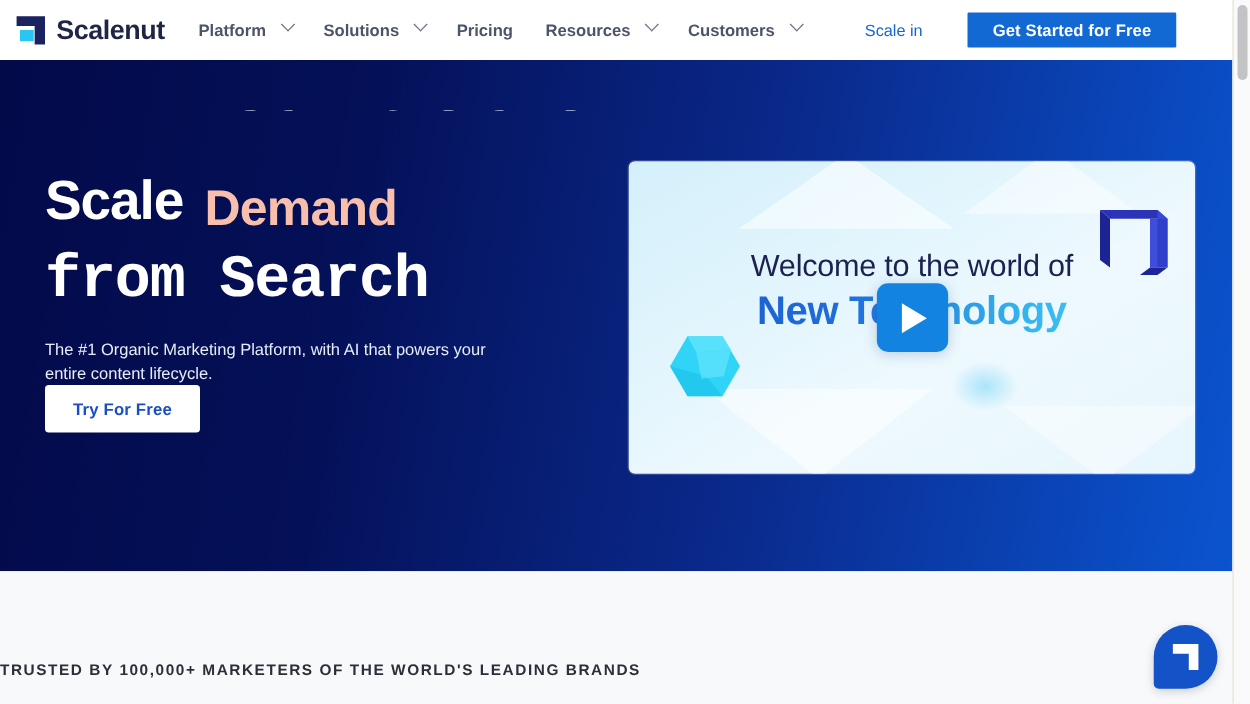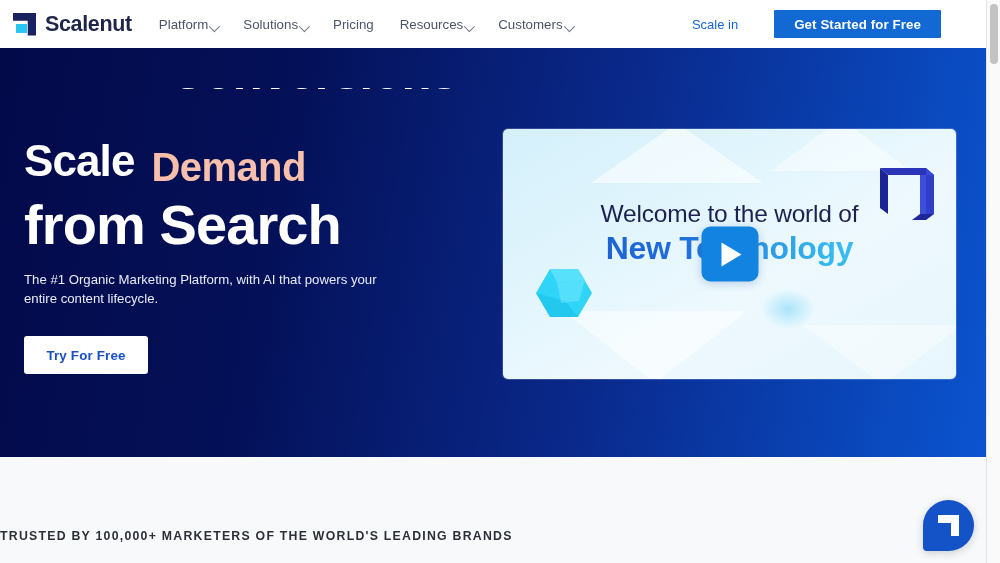--- a/index.html
+++ b/index.html
@@ -33,22 +33,22 @@
     position:absolute; left:3px; top:11px; width:11px; height:9px;
     background:#29c6f2;
   }
   .brand-name {
     margin-left:9px; font-size:21.5px; font-weight:700;
     color:#1f2547; letter-spacing:-0.35px;
   }
 
   .nav-links { display:flex; align-items:center; margin-left:27px; }
   .nav-item {
-    display:flex; align-items:flex-end; gap:1px;
-    font-size:13.3px; color:#4c5468; font-weight:400;
+    display:flex; align-items:flex-start; gap:12px;
+    font-size:13.3px; color:#4c5468; font-weight:700;
     padding:6px 0; margin-right:26px; cursor:pointer; white-space:nowrap;
   }
   .nav-item:last-child { margin-right:0; }
   .chev {
     display:inline-block; width:8px; height:8px;
     border-right:1.4px solid #6b7385; border-bottom:1.4px solid #6b7385;
     transform:rotate(45deg) translateY(-2px);
     flex:none;
   }
 
@@ -67,21 +67,21 @@
     cursor:pointer; white-space:nowrap;
   }
 
   
   .hero {
     position:absolute; top:48px; left:0; width:986px; height:409px;
     background:linear-gradient(100deg,#030a4a 0%,#041057 28%,#0a2a8d 62%,#0a45b8 86%,#0b54cf 100%);
     overflow:hidden;
   }
   .hero-left {
-    position:absolute; left:24px; top:0px; width:430px;
+    position:absolute; left:36px; top:0px; width:430px;
   }
   .rotator {
     position:relative; height:57px; overflow:hidden;
     margin-left:145px; margin-top:40px;
   }
   .rotator-prev {
     position:absolute; left:0; top:-44px;
     font-size:49px; font-weight:700; color:#ffffff;
     letter-spacing:-0.8px; white-space:nowrap;
   }
@@ -92,29 +92,29 @@
   .hl-white {
     font-size:44px; font-weight:700; color:#ffffff;
     line-height:58px; letter-spacing:-0.9px;
   }
   .hl-accent {
     font-size:40px; font-weight:700; color:#f7bfac;
     line-height:58px; letter-spacing:-0.6px;
     margin-left:17px; padding-top:6px;text-align:right;
   }
   .hl-line2 {
-    font-size:56px; font-weight:700; color:#ffffff;
-    line-height:58px; letter-spacing:-0.9px; white-space:nowrap;
+    font-size:48px; font-weight:700; color:#ffffff;
+    line-height:58px; letter-spacing:-0.9px; white-space:nowrap;font-family:Liberation Mono, monospace;
   }
   .hero-sub {
     margin-top:16px; font-size:13.2px; line-height:19px;
     color:#e7ecf7; max-width:365px; font-weight:400;
   }
   .try-btn {
-    margin-top:28px; background:#ffffff; color:#1a4fc4;
+    background:#ffffff; color:#1a4fc4;
     border:none; font-family:"Liberation Sans", sans-serif;
     font-size:13.4px; font-weight:700; letter-spacing:0.15px;
     width:124px; height:38px; border-radius:3px; cursor:pointer;
   }
 
   
   .video-card {
     position:absolute; left:503px; top:81px; width:453px; height:250px;
     border-radius:5px; overflow:hidden; cursor:pointer;
     background:linear-gradient(150deg,#d4f0fb 0%,#e2f5fd 35%,#eef9fe 60%,#e7f6fd 100%);

